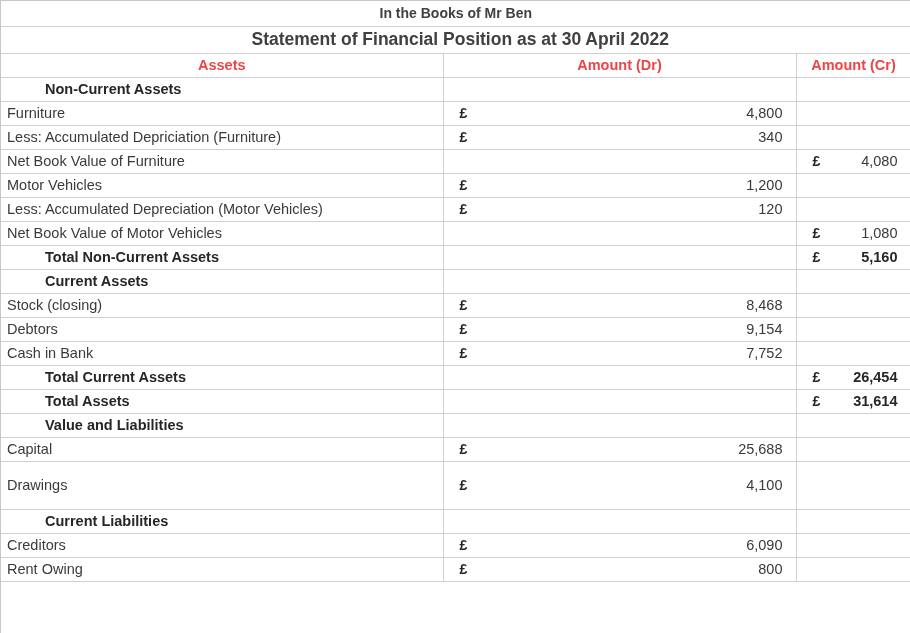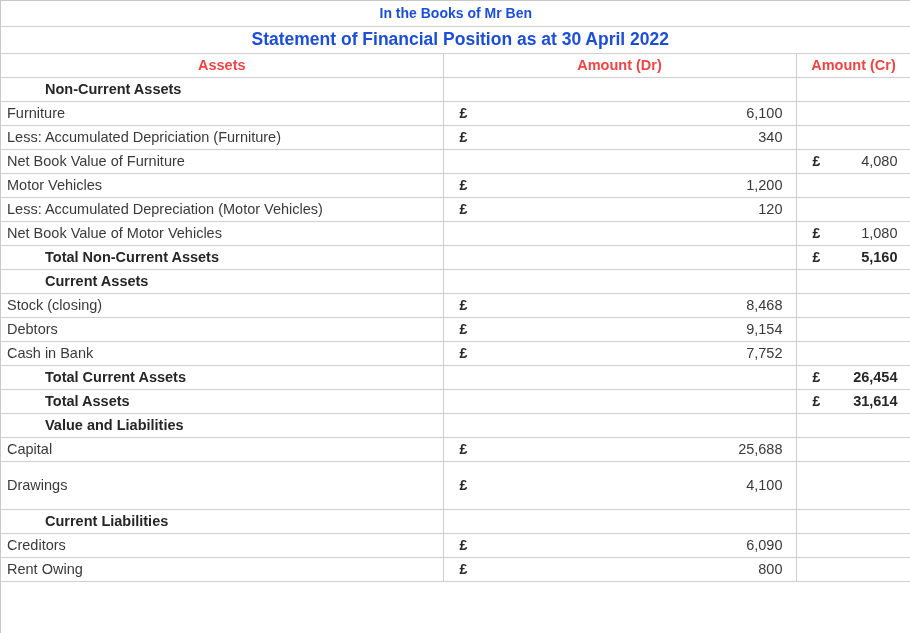--- a/index.html
+++ b/index.html
@@ -44,21 +44,21 @@
     vertical-align: middle;
     box-sizing: border-box;
     overflow: hidden;
     white-space: nowrap;
   }
 
   
   tr.title-row td {
     text-align: center;
     font-weight: bold;
-    color: #1d4ed8;
+    color: #404040;
     border-right: 1px solid #c8c8c8;
   }
   tr.title-main td {
     height: 25px;
     font-size: 14px;
   }
   tr.title-sub td {
     height: 27px;
     font-size: 17.5px;
     padding-left: 15px;
@@ -137,21 +137,21 @@
               <span class="cur"></span>
               <span class="amt"></span>
             </div>
           </td>
         </tr>
         <tr class="data-row">
           <td class="label">Furniture</td>
           <td class="money">
             <div class="money-inner">
               <span class="cur">£</span>
-              <span class="amt">6,100</span>
+              <span class="amt">4,800</span>
             </div>
           </td>
           <td class="money empty">
             <div class="money-inner">
               <span class="cur"></span>
               <span class="amt"></span>
             </div>
           </td>
         </tr>
         <tr class="data-row">

